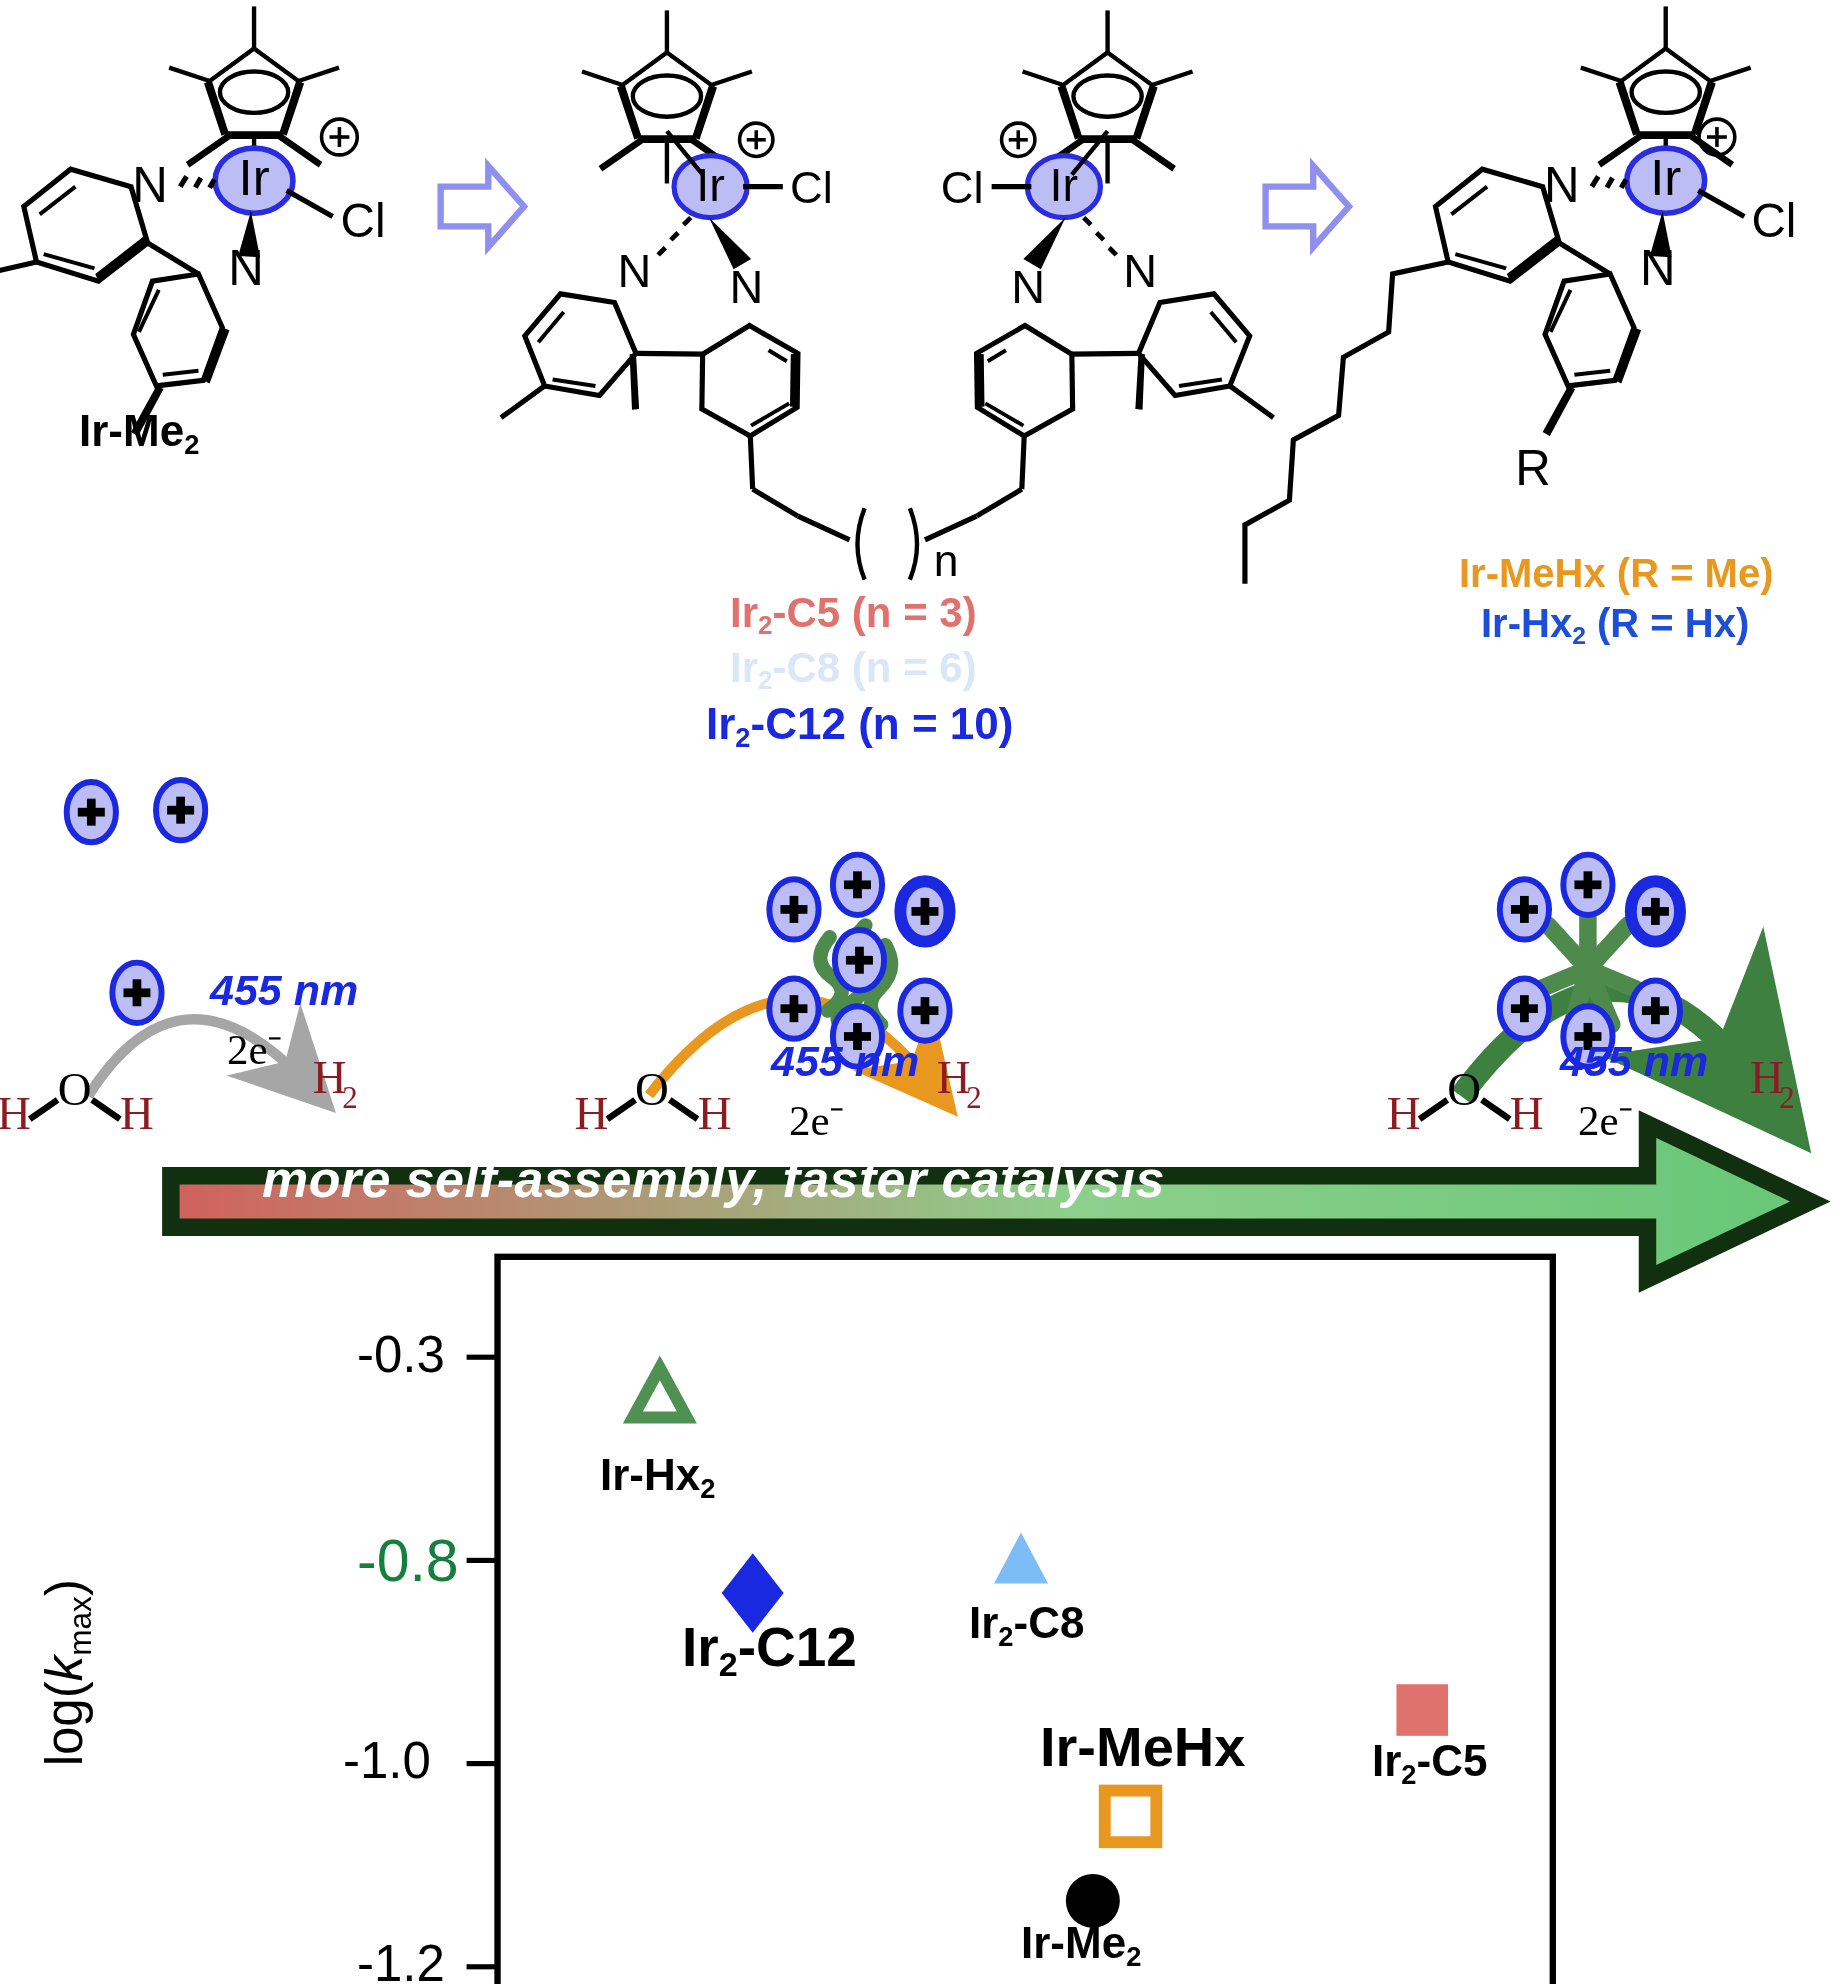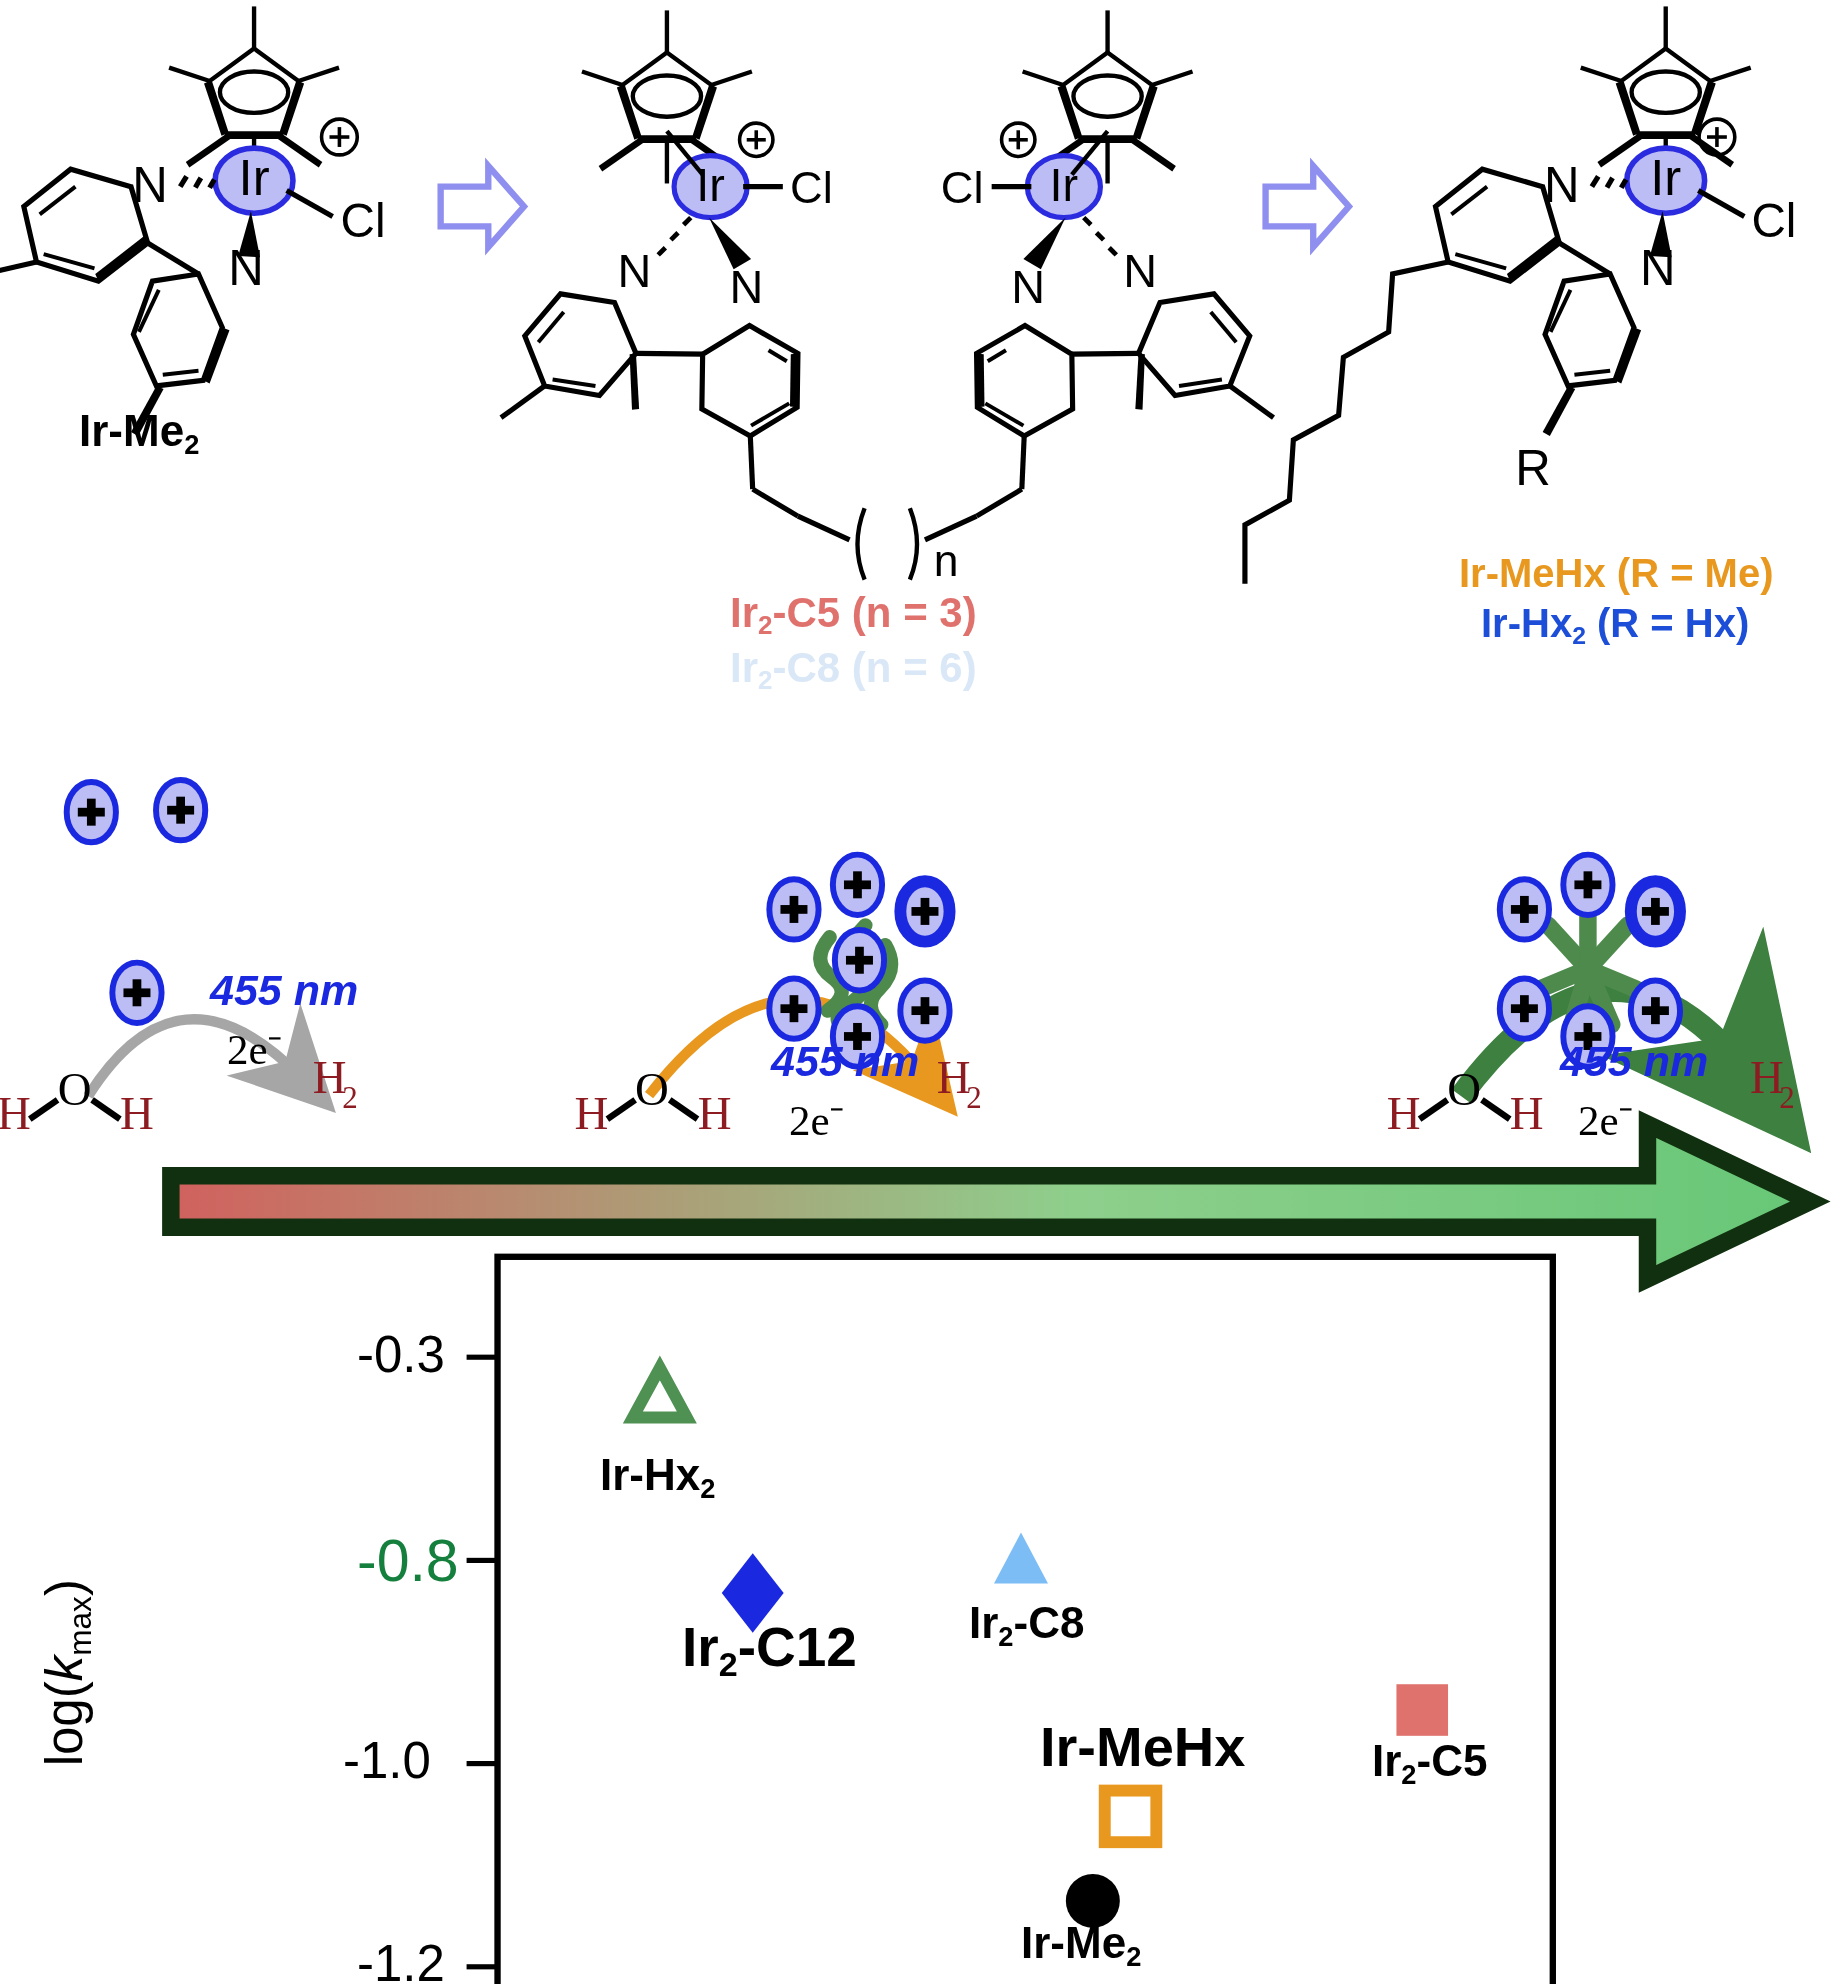--- a/index.html
+++ b/index.html
@@ -236,20 +236,23 @@
 
   <div class="lbl" style="left:79px;top:409px;font-size:44px;color:#000;">
     <span>Ir-Me</span><span class="sub">2</span>
   </div>
 
   <div class="lbl" style="left:730px;top:592px;font-size:42px;color:#e0726e;">
     <span>Ir</span><span class="sub">2</span><span>-C5 (n = 3)</span>
   </div>
   <div class="lbl" style="left:730px;top:647px;font-size:42px;color:#d9e7f7;">
     <span>Ir</span><span class="sub">2</span><span>-C8 (n = 6)</span>
+  </div>
+  <div class="lbl" style="left:706px;top:702px;font-size:44px;color:#1a29e0;">
+    <span>Ir</span><span class="sub">2</span><span>-C12 (n = 10)</span>
   </div>
 
   <div class="lbl" style="left:1459px;top:553px;font-size:40px;color:#e8981f;">
     <span>Ir-MeHx (R = Me)</span>
   </div>
   <div class="lbl" style="left:1481px;top:603px;font-size:40px;color:#1d4ed8;">
     <span>Ir-Hx</span><span class="sub">2</span><span> (R = Hx)</span>
   </div>
 
   <div class="abs" style="left:0;top:675px;width:1840px;height:449px;">
@@ -358,20 +361,21 @@
       <polygon points="50,140 3770,140 3770,10 4180,205 3770,400 3770,270 50,270" fill="url(#bannerGrad)" stroke="#11300f" stroke-width="44"></polygon>
       <defs>
         <linearGradient id="bannerGrad2" x1="0" y1="0" x2="1" y2="0">
           <stop offset="0%" stop-color="#d1615e"></stop>
           <stop offset="45%" stop-color="#9ed09b"></stop>
           <stop offset="100%" stop-color="#67c777"></stop>
         </linearGradient>
       </defs>
     </svg>
   </div>
+  <div class="lbl ital" style="left:262px;top:1153px;font-size:52px;color:#ffffff;letter-spacing:0.4px;">more self-assembly, faster catalysis</div>
 
   <div class="abs" style="left:0;top:1231px;width:1840px;height:1014px;">
     <svg width="1840" height="1014" viewBox="0 0 4635 2555">
 
       <rect x="1253" y="65" width="2659" height="1997" fill="#fff" stroke="#000" stroke-width="16"></rect>
       <g id="ticks" stroke="#000" stroke-width="13">
 
         <line x1="1175" y1="318" x2="1253" y2="318"></line>
         <line x1="1175" y1="830" x2="1253" y2="830"></line>
         <line x1="1175" y1="1342" x2="1253" y2="1342"></line>

